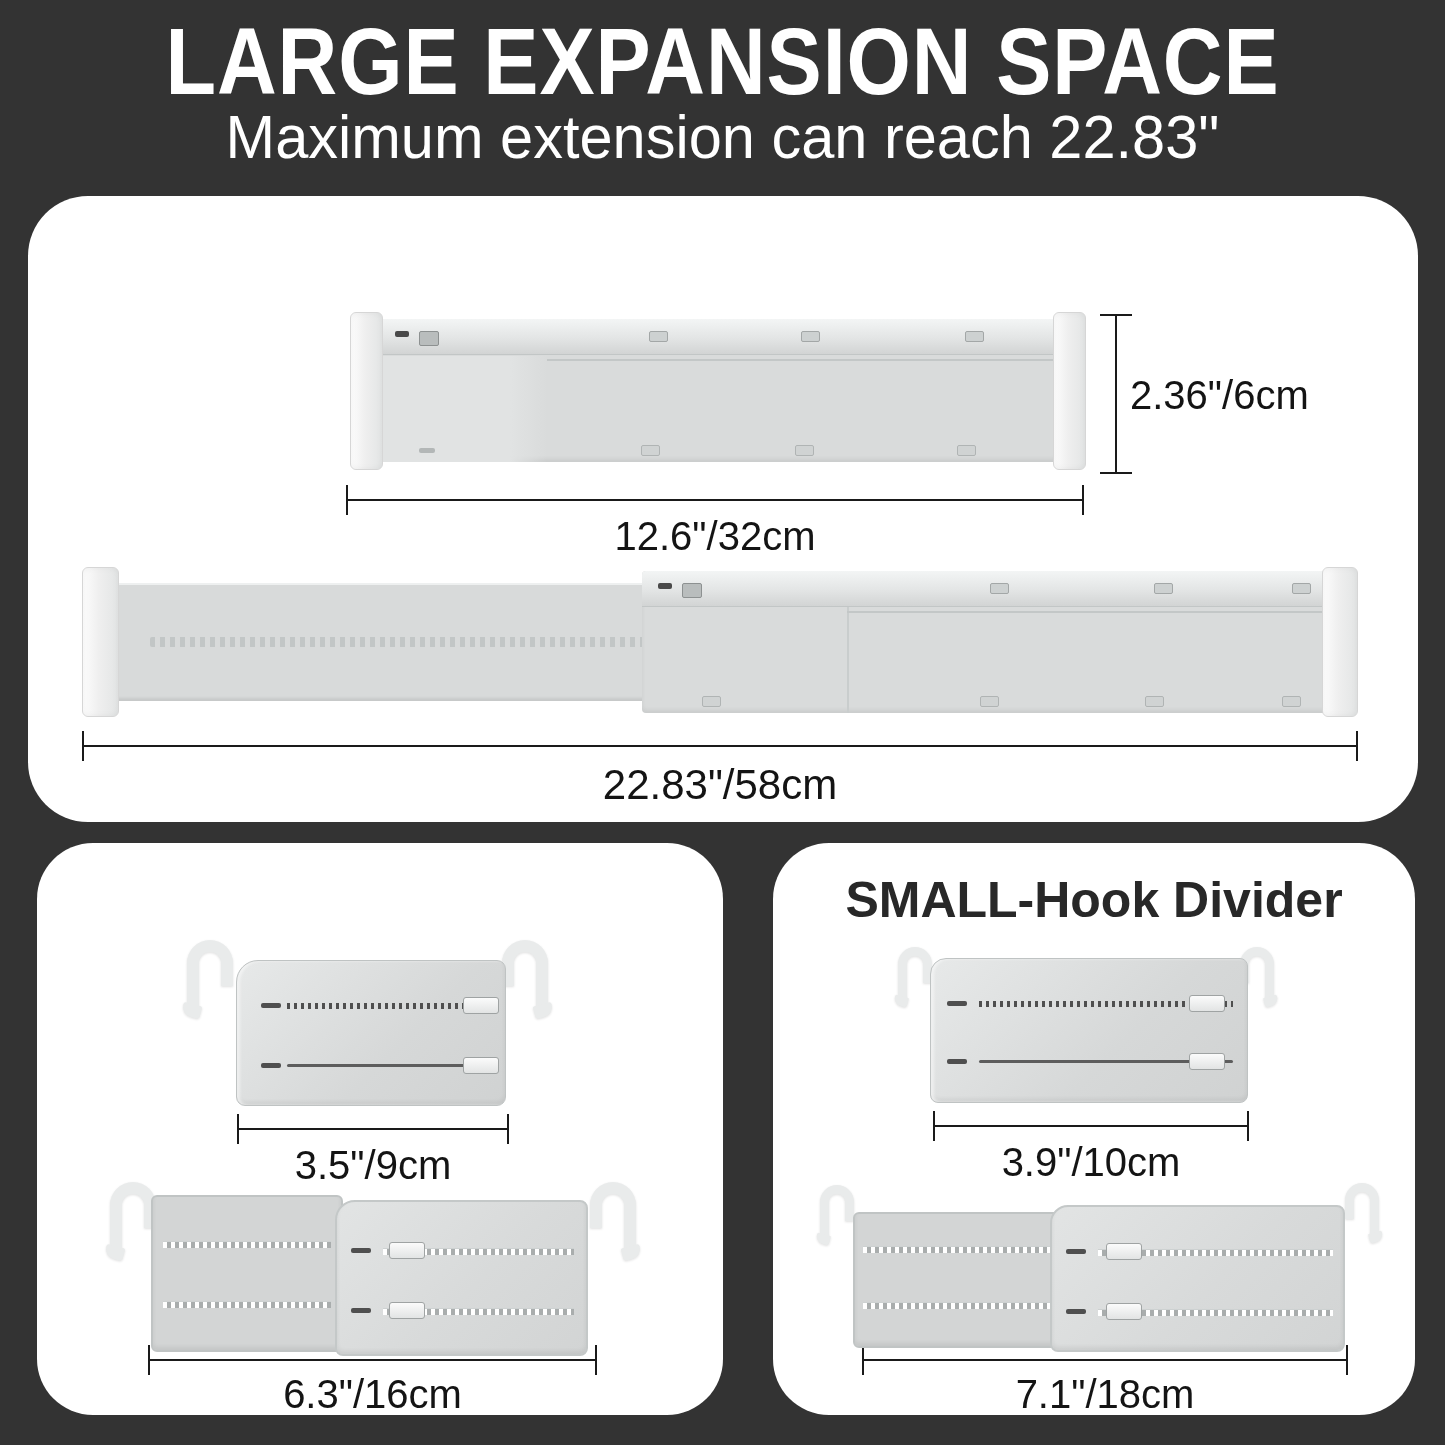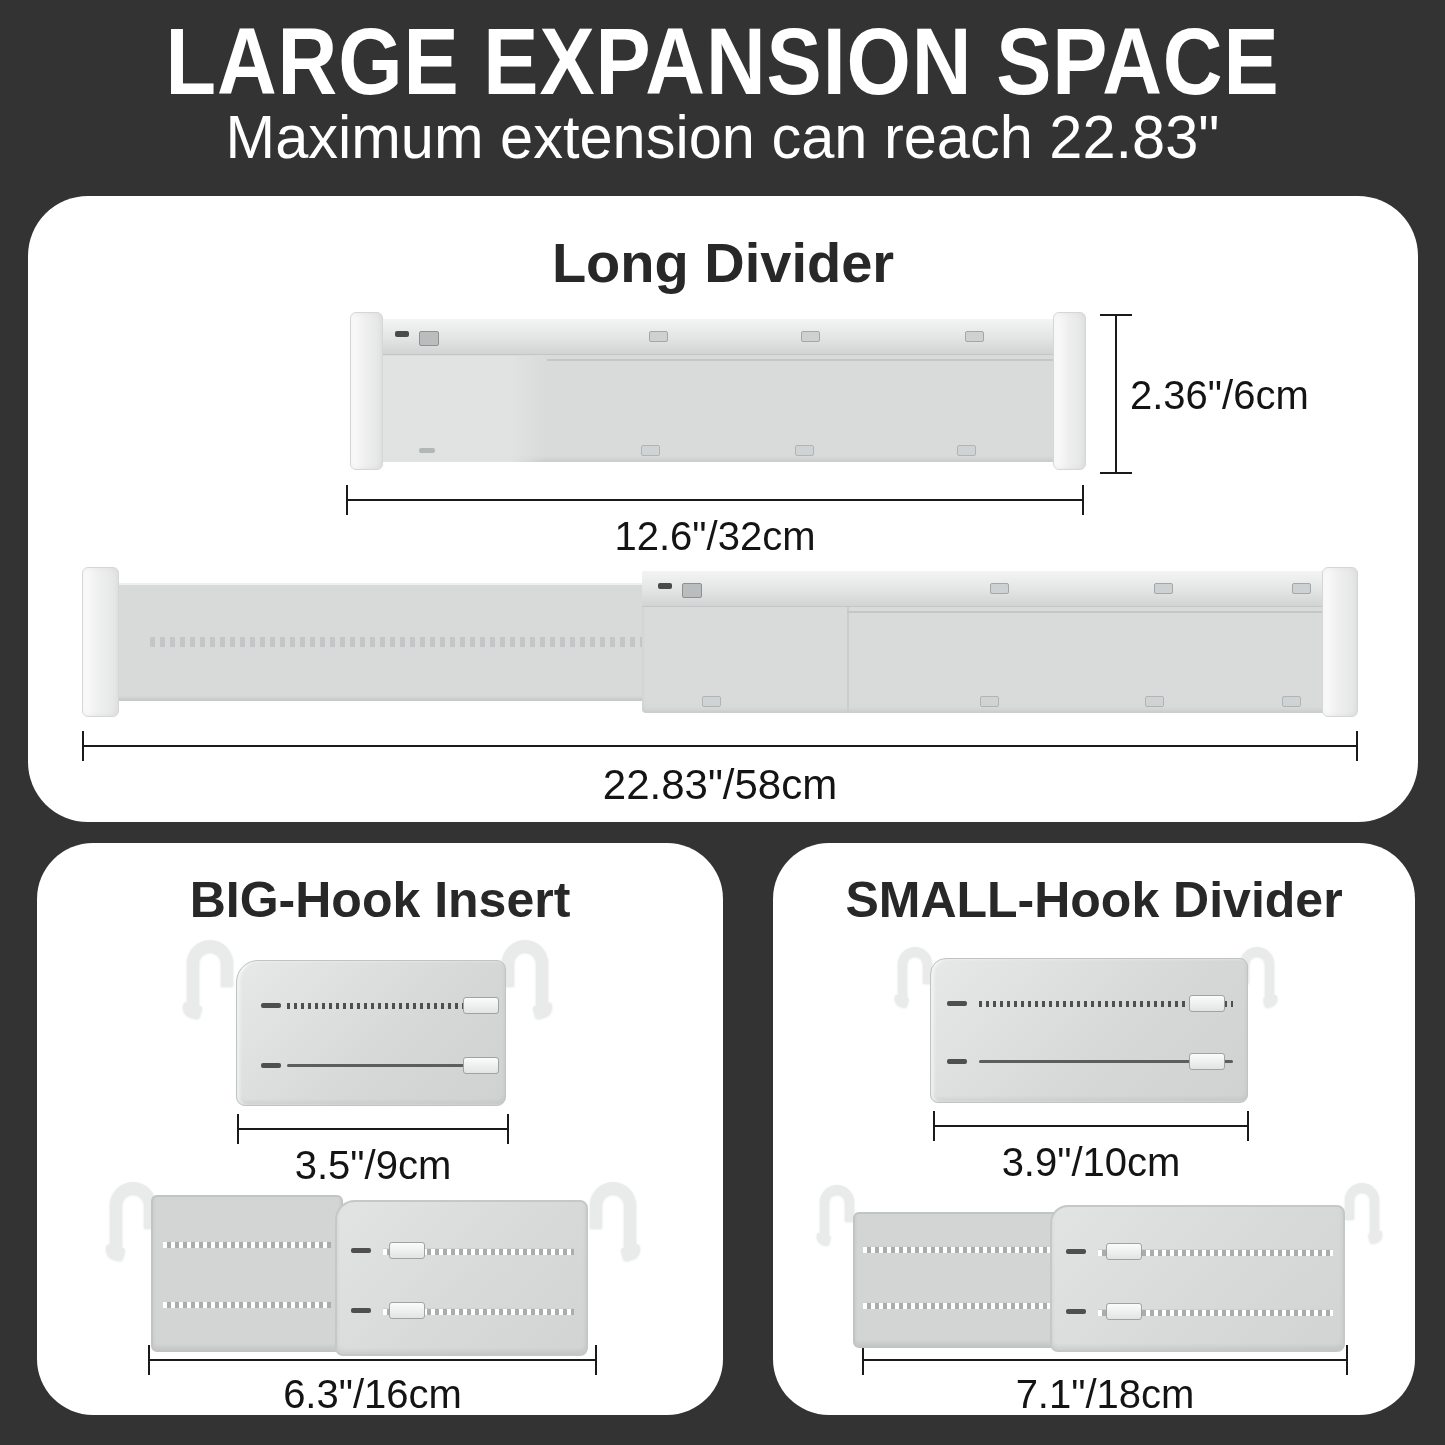--- a/index.html
+++ b/index.html
@@ -134,21 +134,20 @@
 </style>
 </head>
 <body>
 
 <div class="canvas">
 
   <div class="page-title">LARGE EXPANSION SPACE</div>
   <div class="page-subtitle">Maximum extension can reach 22.83"</div>
 
   <section class="panel panel-long">
-    <div class="panel-title long">Long Divider</div>
 
     <div style="position:absolute;left:322px;top:116px;width:736px;height:158px;">
       <div class="cap" style="left:0;width:33px;"></div>
       <div class="cap" style="right:0;width:33px;"></div>
       <div class="div-body" style="left:29px;right:29px;top:7px;bottom:8px;">
         <div class="rail">
           <i class="mark" style="left:16px;top:12px;width:14px;height:6px;"></i>
           <i class="clip" style="left:40px;top:12px;width:20px;height:15px;"></i>
           <i class="tab" style="left:270px;"></i>
           <i class="tab" style="left:422px;"></i>
@@ -190,21 +189,20 @@
         <i class="tab bottom" style="left:503px;"></i>
         <i class="tab bottom" style="left:640px;"></i>
       </div>
     </div>
 
     <div class="dim-h" style="left:54px;top:549px;width:1276px;"></div>
     <div class="dim-label" style="left:54px;top:566px;width:1276px;font-size:42px;">22.83"/58cm</div>
   </section>
 
   <section class="panel panel-big">
-    <div class="panel-title small-caps">BIG-Hook Insert</div>
 
     <div style="position:absolute;left:150px;top:95px;width:365px;height:175px;">
       <div class="hook" style="left:0;top:2px;"></div>
       <div class="hook flip" style="left:315px;top:2px;"></div>
       <div class="insert-body" style="left:49px;top:22px;width:270px;height:146px;">
         <i class="dash" style="left:24px;top:42px;"></i>
         <div class="serr-dark" style="left:50px;right:14px;top:42px;"></div>
         <div class="slider" style="left:226px;top:36px;"></div>
         <i class="dash" style="left:24px;top:102px;"></i>
         <div class="line-dark" style="left:50px;right:14px;top:103px;"></div>

